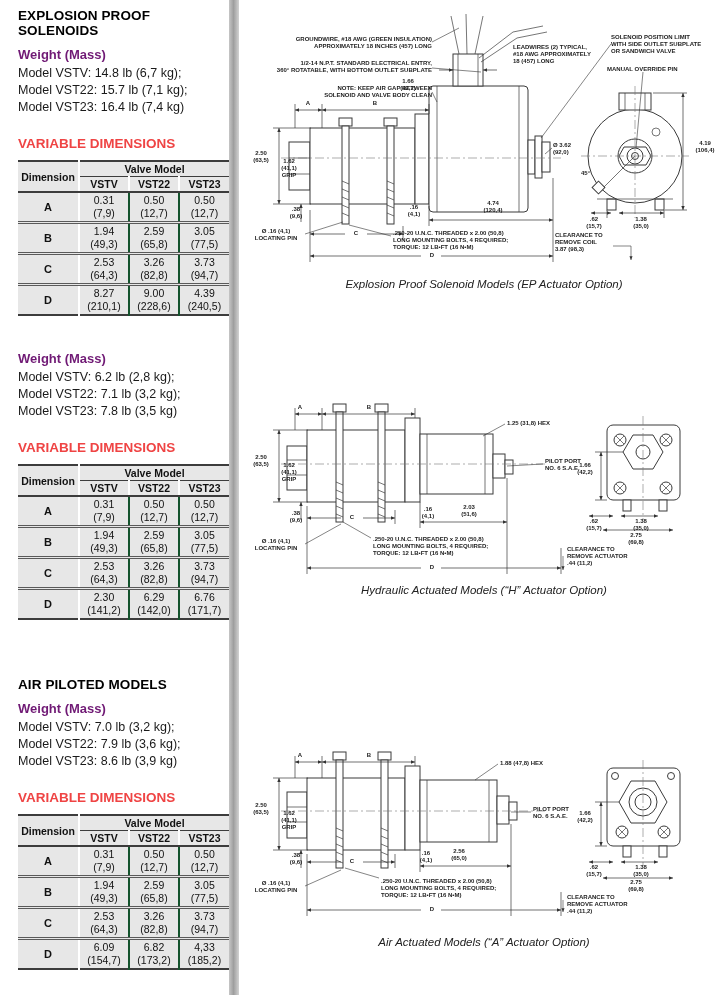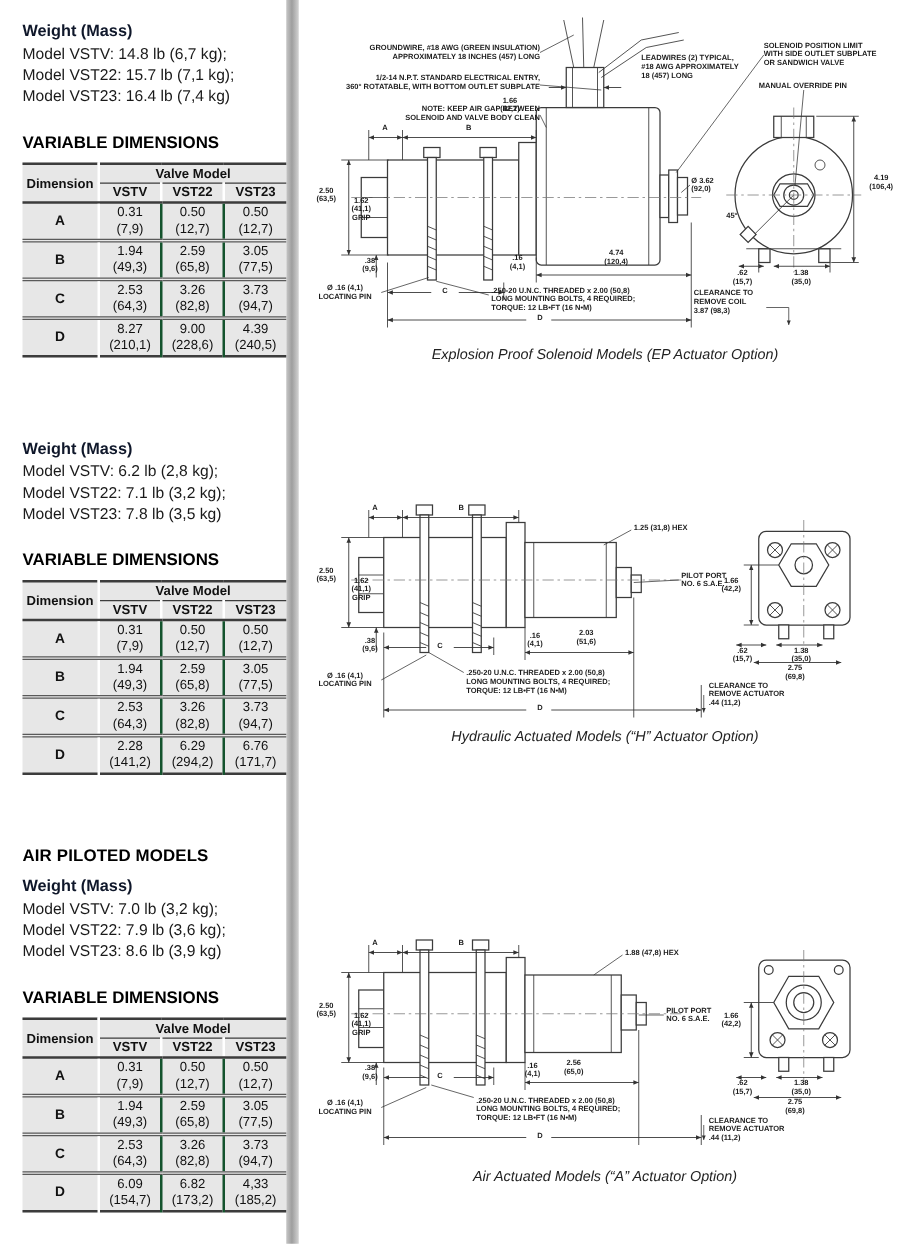--- a/index.html
+++ b/index.html
@@ -3,23 +3,23 @@
 <meta charset="utf-8">
 <style>
   html,body{margin:0;padding:0;}
   body{width:723px;height:995px;position:relative;background:#fff;
        font-family:"Liberation Sans",sans-serif;color:#111;overflow:hidden;}
   .scanbar{position:absolute;left:229px;top:0;width:10px;height:995px;
        background:linear-gradient(90deg,#c6c6c6,#9e9e9e 45%,#d2d2d2);}
   
   .leftcol{position:absolute;left:18px;width:212px;}
   h2.sec{font-size:13.5px;font-weight:bold;margin:0;letter-spacing:.1px;color:#000;}
-  h3.wt{font-size:13px;font-weight:bold;margin:9px 0 3px 0;color:#0f172a;}
+  h3.wt{font-size:13px;font-weight:bold;margin:9px 0 3px 0;color:#701a75;}
   p.wline{font-size:12.5px;margin:0;line-height:17px;color:#1a1a1a;}
-  h3.vd{font-size:13.5px;font-weight:bold;margin:20px 0 9px 0;color:#000000;}
+  h3.vd{font-size:13.5px;font-weight:bold;margin:20px 0 9px 0;color:#ef4444;}
   table.dims{border-collapse:collapse;width:211px;background:#e7e7e7;
        border-top:2px solid #3c3c3c;border-bottom:2px solid #3c3c3c;table-layout:fixed;}
   table.dims th,table.dims td{padding:1px 0;font-size:10.5px;text-align:center;vertical-align:middle;}
   th.corner{width:60px;font-weight:bold;border-bottom:2px solid #3c3c3c;border-right:2px solid #fff;font-size:11px;}
   th.group{border-bottom:1px solid #3c3c3c;font-weight:bold;}
   tr.colhdr th{border-bottom:2px solid #3c3c3c;border-left:2px solid #fff;font-weight:bold;}
   tr.datarow th{font-weight:bold;border-right:2px solid #fff;font-size:11px;}
   tr.datarow td{border-left:2px solid #14532d;}
   tr.datarow + tr.datarow th, tr.datarow + tr.datarow td{border-top:3px double #5a5a5a;}
   td .v,td .m{display:block;line-height:13px;}
@@ -36,20 +36,21 @@
   .dim{stroke:#333;stroke-width:.7;fill:none;}
   .cl{stroke:#777;stroke-width:.6;stroke-dasharray:9 3 2 3;fill:none;}
   .ldr{stroke:#333;stroke-width:.6;fill:none;}
 </style>
 </head>
 <body>
 
 <div class="scanbar"></div>
 
 <div class="leftcol" style="top:8px">
+  <h2 class="sec">EXPLOSION PROOF SOLENOIDS</h2>
   <h3 class="wt">Weight (Mass)</h3>
   <p class="wline">Model VSTV: 14.8 lb (6,7 kg);</p>
   <p class="wline">Model VST22: 15.7 lb (7,1 kg);</p>
   <p class="wline">Model VST23: 16.4 lb (7,4 kg)</p>
   <h3 class="vd">VARIABLE DIMENSIONS</h3>
   <table class="dims">
     <tbody>
         <tr>
       <th class="corner" rowspan="2">Dimension</th>
       <th class="group" colspan="3">Valve Model</th>
@@ -323,26 +324,26 @@
             <span class="m">(82,8)</span>
           </td>
       <td>
             <span class="v">3.73</span>
             <span class="m">(94,7)</span>
           </td>
     </tr>
     <tr class="datarow">
       <th>D</th>
       <td>
-            <span class="v">2.28</span>
+            <span class="v">2.30</span>
             <span class="m">(141,2)</span>
           </td>
       <td>
             <span class="v">6.29</span>
-            <span class="m">(294,2)</span>
+            <span class="m">(142,0)</span>
           </td>
       <td>
             <span class="v">6.76</span>
             <span class="m">(171,7)</span>
           </td>
     </tr>
   </tbody>
     </table>
 </div>
 

